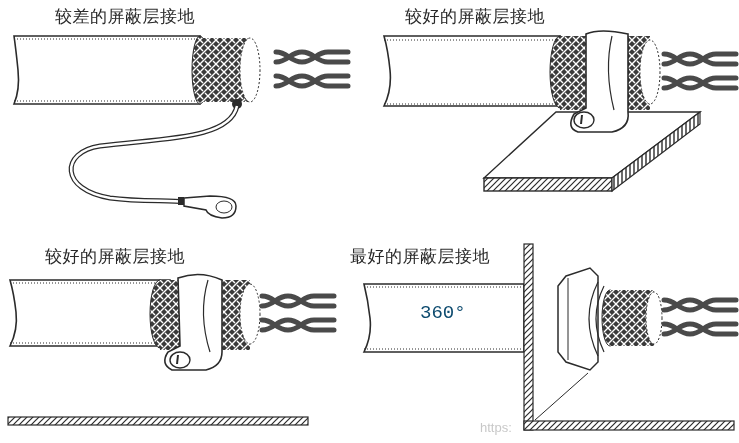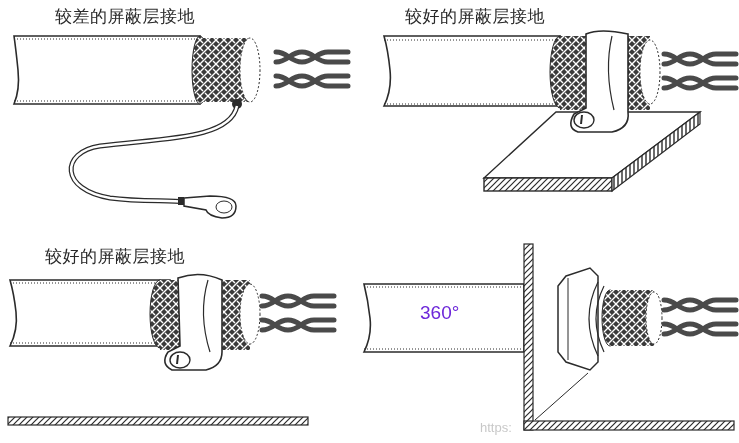--- a/index.html
+++ b/index.html
@@ -1,19 +1,19 @@
 <!DOCTYPE html>
 <html><head>
 <meta charset="utf-8">
 <style>
   html, body { margin:0; padding:0; background:#ffffff; }
   body { width:739px; height:443px; overflow:hidden; position:relative; font-family:"DejaVu Serif", serif; }
   #stage { position:absolute; left:0; top:0; width:620px; height:443px;padding-left:44px; }
   .title { position:absolute; font-size:17px; color:#2a2a2a; letter-spacing:0.5px; white-space:nowrap; }
-  .deg { position:absolute; font-size:19px; color:#6d28d9; font-family:Liberation Sans, sans-serif; }
+  .deg { position:absolute; font-size:19px; color:#0c4a6e; font-family:Liberation Mono, monospace; }
   .wm { position:absolute; font-family:Liberation Sans, sans-serif; font-size:13px; color:#c8c8c8; }
   svg { position:absolute; left:0; top:0; }
 </style>
 </head>
 <body>
 
 <div id="stage">
 
   <svg width="739" height="443" viewBox="0 0 739 443">
     <defs>
@@ -113,15 +113,16 @@
       <ellipse cx="610" cy="318" rx="8" ry="28" fill="url(#braid)" stroke="#2b2b2b"></ellipse>
       <rect x="610" y="290" width="44" height="56" fill="url(#braid)"></rect>
       <ellipse cx="654" cy="318" rx="8" ry="26" fill="#fff" stroke="#2b2b2b" stroke-dasharray="2 2"></ellipse>
       <use href="#wires" x="664" y="296"></use>
     </g>
   </svg>
 
   <div class="title" style="left:55px; top:5px;">较差的屏蔽层接地</div>
   <div class="title" style="left:405px; top:5px;">较好的屏蔽层接地</div>
   <div class="title" style="left:45px; top:245px;">较好的屏蔽层接地</div>
+  <div class="title" style="left:350px; top:245px;">最好的屏蔽层接地</div>
   <div class="deg" style="left:420px; top:302px;">360°</div>
   <div class="wm" style="left:480px; top:420px;">https:</div>
 </div>
 
 </body></html>

